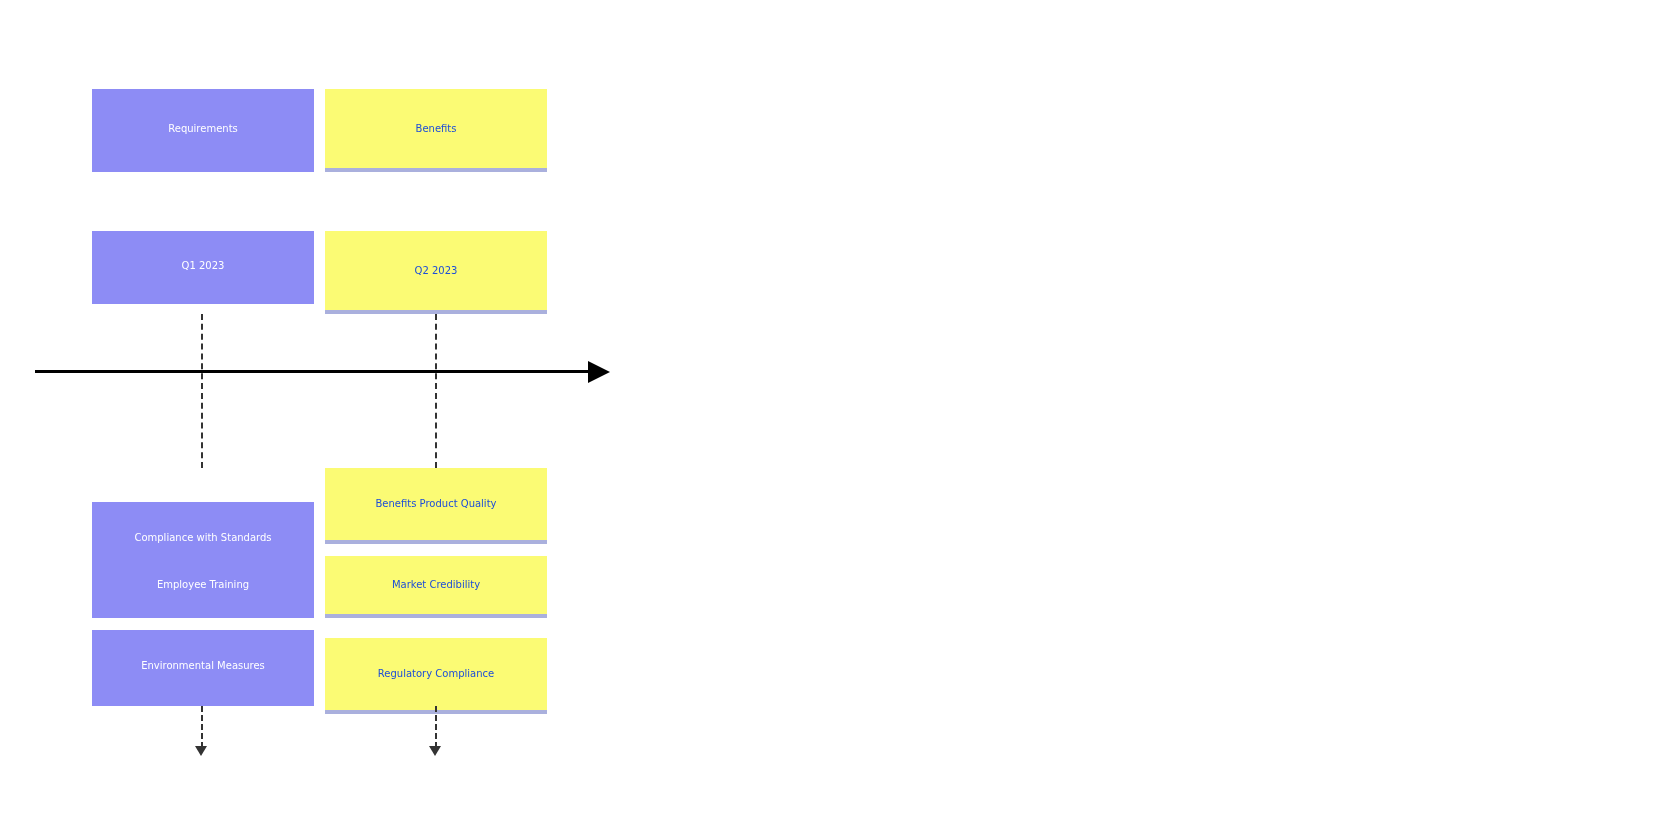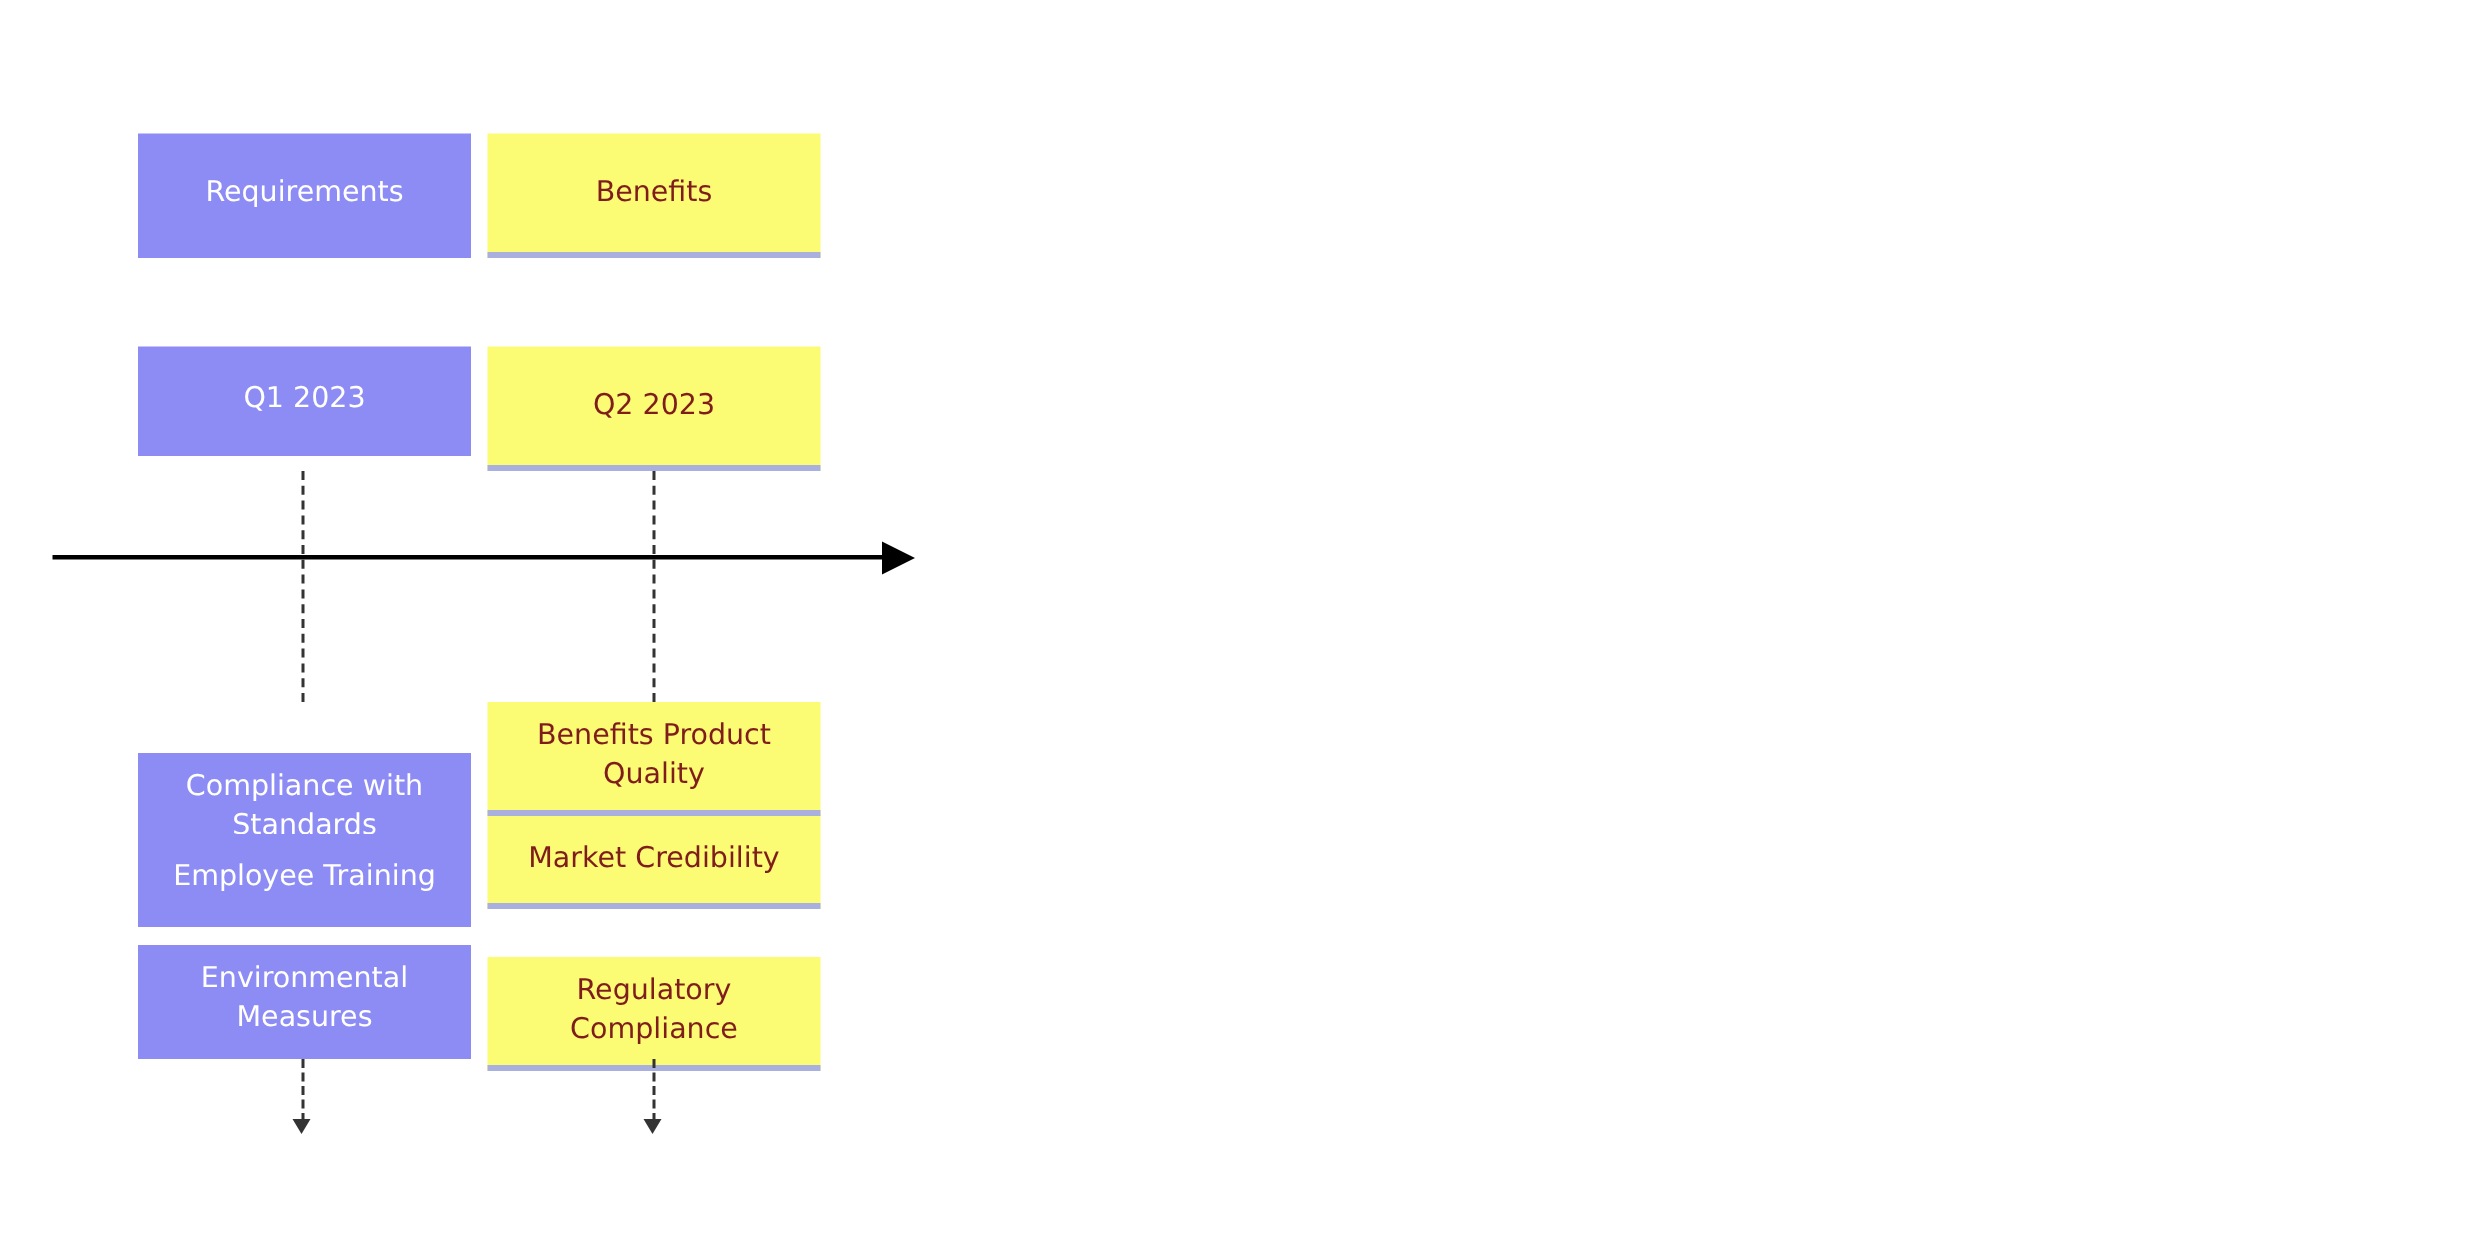--- a/index.html
+++ b/index.html
@@ -30,33 +30,33 @@
     color: #3a3a3a;
     letter-spacing: 0.2px;
   }
   .node {
     position: absolute;
     box-sizing: border-box;
     display: flex;
     align-items: center;
     justify-content: center;
     text-align: center;
-    font-size: 19px;
+    font-size: 10px;
     line-height: 1.35;
     padding: 4px 8px;
     border-bottom: 4px solid #aab0dd;
   }
   .node.purple {
     background: #8d8cf5;
     color: #ffffff;
     border-bottom-color: #8d8cf5;
   }
   .node.yellow {
     background: #fbfb74;
-    color: #7f1d1d;
+    color: #1d4ed8;
     border-bottom-color: #aab0dd;
   }
   .axis-line {
     position: absolute;
     background: #000000;
     height: 3px;
   }
   .axis-arrow {
     position: absolute;
     width: 0;
@@ -117,21 +117,21 @@
   <div class="node yellow" style="left:325px; top:231px; width:222px; height:83px;">
     <span>Q2 2023</span>
   </div>
 
   <div class="dash" style="left:435px; top:314px; height:154px;"></div>
 
   <div class="node yellow" style="left:325px; top:468px; width:222px; height:76px;">
     <span>Benefits Product Quality</span>
   </div>
 
-  <div class="node yellow" style="left:325px; top:544px; width:222px; height:62px;">
+  <div class="node yellow" style="left:325px; top:556px; width:222px; height:62px;">
     <span>Market Credibility</span>
   </div>
 
   <div class="node yellow" style="left:325px; top:638px; width:222px; height:76px;">
     <span>Regulatory Compliance</span>
   </div>
 
   <div class="dash" style="left:435px; top:706px; height:42px;"></div>
   <div class="dash-arrow" style="left:429px; top:746px;"></div>
 

